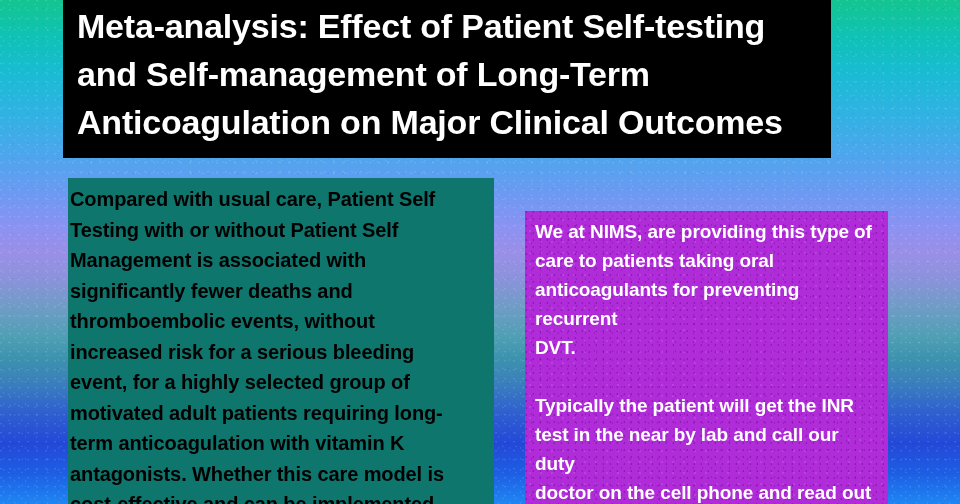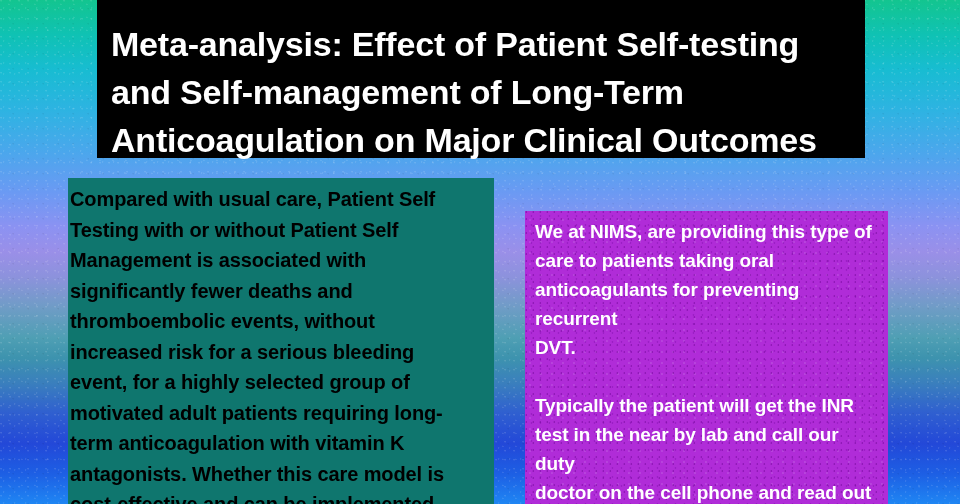--- a/index.html
+++ b/index.html
@@ -54,22 +54,21 @@
 
   
   #title-box {
     position: absolute;
     left: 63px;
     top: 0px;
     width: 768px;
     height: 158px;
     background: #000000;
     box-sizing: border-box;
-    padding: 20px 14px 0 14px;
-    margin-left: 34px;
+    padding: 2px 14px 0 14px;
   }
   #title-text {
     color: #ffffff;
     font-size: 34px;
     font-weight: bold;
     line-height: 48px;
     letter-spacing: -0.2px;
     white-space: pre-line;
   }
 

